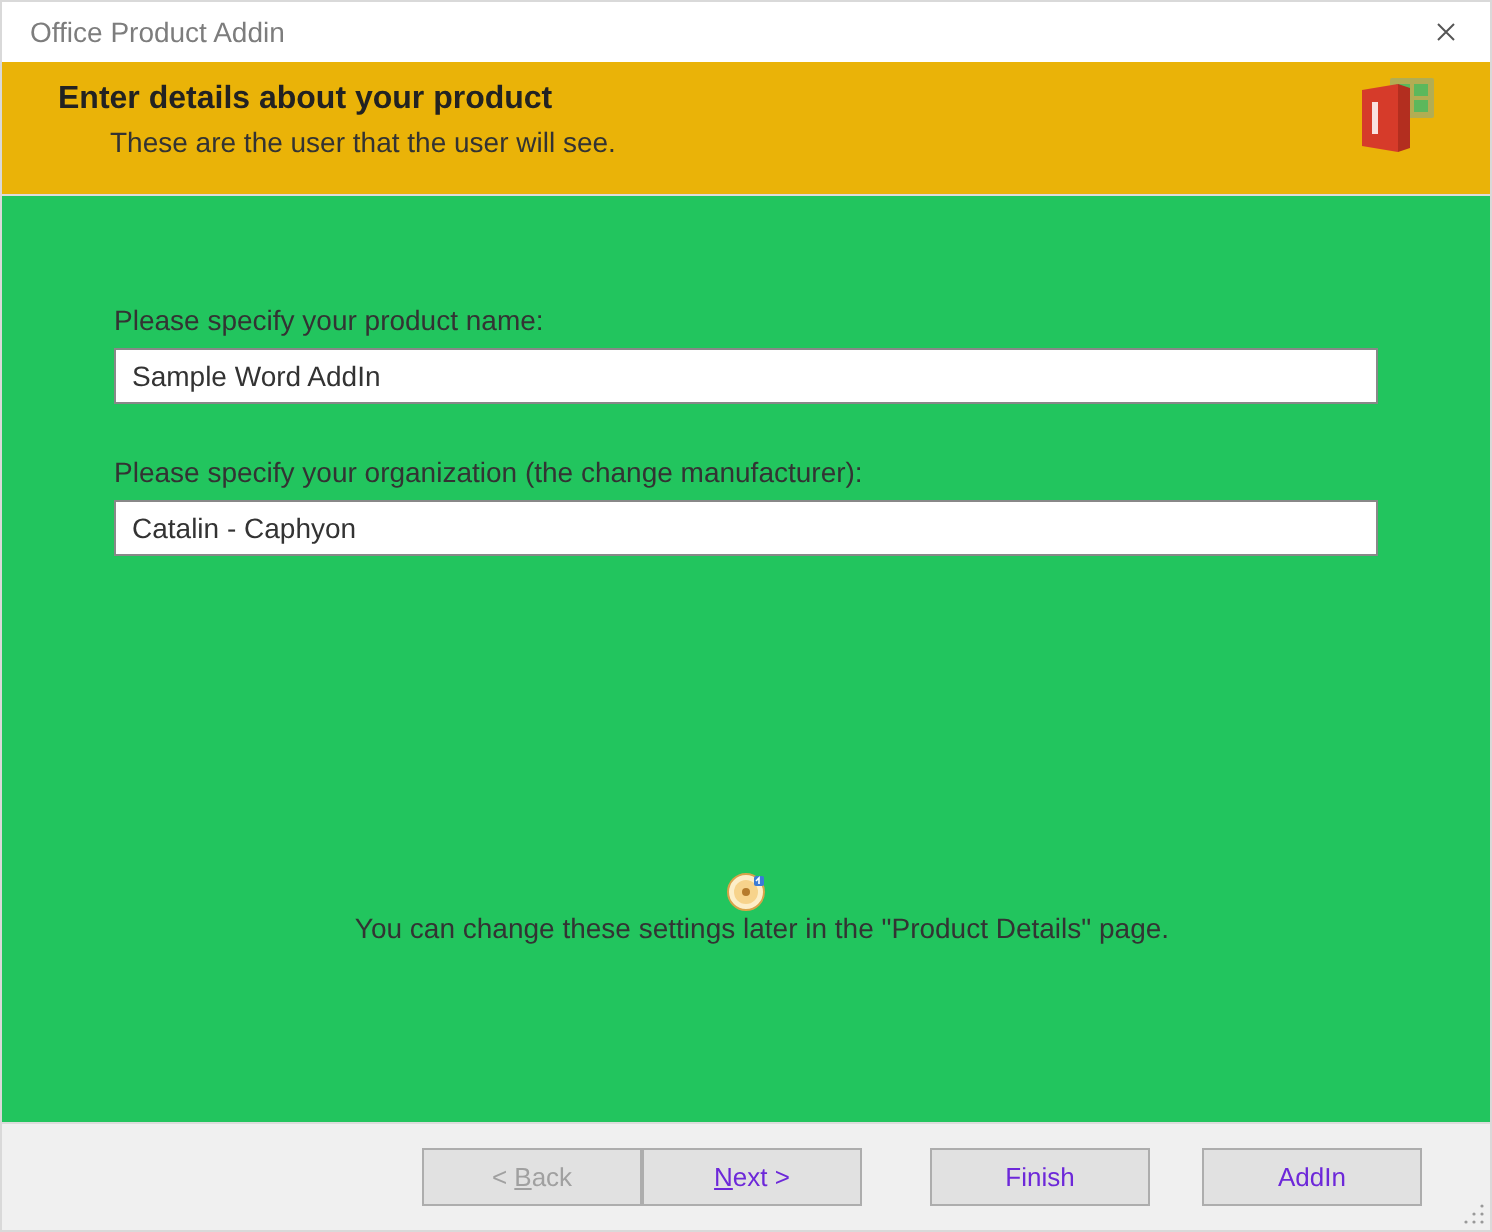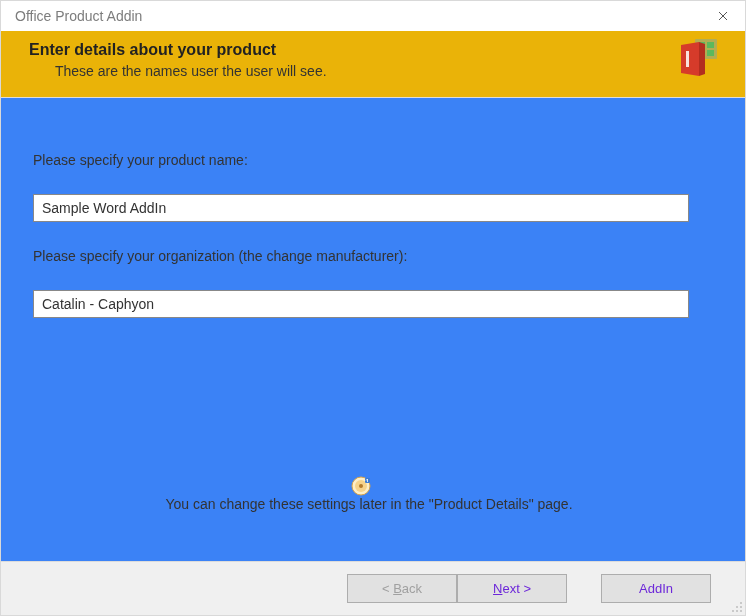--- a/index.html
+++ b/index.html
@@ -60,41 +60,40 @@
     .wizard-icon {
       width: 40px;
       height: 40px;
       position: relative;
       margin-right: 8px;
       margin-top: -2px;
     }
     
     .content {
       flex: 1;
-      background: #3b82f6;
-      padding: 54px 56px 20px 32px;
+      background: #22c55e;
+      padding: 54px 56px 20px 56px;
     }
     .field-group { margin-bottom: 26px; }
     .field-label {
       font-size: 14px;
       color: #333;
       margin-bottom: 6px;
       display: block;
     }
     .field-input {
       width: 100%;
       height: 28px;
       border: 1px solid #888;
       background: #fff;
       padding: 0 8px;
       font-size: 14px;
       font-family: inherit;
       color: #333;
       outline: none;
-      margin-top: 20px;
     }
     
     .info-row {
       display: flex;
       align-items: center;
       margin-top: 158px;
       margin-left: 16px;
       flex-direction: column;
     }
     .info-icon {
@@ -152,21 +151,21 @@
   <div class="close-btn">
     <svg viewBox="0 0 10 10">
       <path d="M1 1 L9 9 M9 1 L1 9" stroke="#555" stroke-width="1" fill="none"></path>
     </svg>
   </div>
 </div>
 
 <div class="header">
   <div class="header-text">
     <h1>Enter details about your product</h1>
-    <p>These are the names user the user will see.</p>
+    <p>These are the user that the user will see.</p>
   </div>
   <div class="wizard-icon">
     <svg viewBox="0 0 40 40">
       <rect x="18" y="0" width="22" height="20" rx="1" fill="#4aa3df" opacity="0.35"></rect>
       <rect x="21" y="3" width="7" height="6" fill="#5cb85c"></rect>
       <rect x="30" y="3" width="7" height="6" fill="#5cb85c"></rect>
       <rect x="21" y="11" width="7" height="6" fill="#5cb85c"></rect>
       <rect x="30" y="11" width="7" height="6" fill="#5cb85c"></rect>
       <path d="M4 6 L22 3 L22 37 L4 34 Z" fill="#d63b2a"></path>
       <path d="M22 3 L28 5 L28 35 L22 37 Z" fill="#b32e1f"></path>
@@ -201,20 +200,21 @@
 
 <div class="footer">
   <div class="btn-pair">
     <button class="btn" disabled="">
       <span>&lt; <span class="ul">B</span>ack</span>
     </button>
     <button class="btn">
       <span><span class="ul">N</span>ext &gt;</span>
     </button>
   </div>
+  <button class="btn">Finish</button>
   <button class="btn">AddIn</button>
 </div>
 
 <svg class="resize-grip" viewBox="0 0 12 12">
   <circle cx="10" cy="2" r="0.8" fill="#999"></circle>
   <circle cx="6" cy="6" r="0.8" fill="#999"></circle>
     <circle cx="10" cy="6" r="0.8" fill="#999"></circle>
   <circle cx="2" cy="10" r="0.8" fill="#999"></circle>
     <circle cx="6" cy="10" r="0.8" fill="#999"></circle>
     <circle cx="10" cy="10" r="0.8" fill="#999"></circle>

